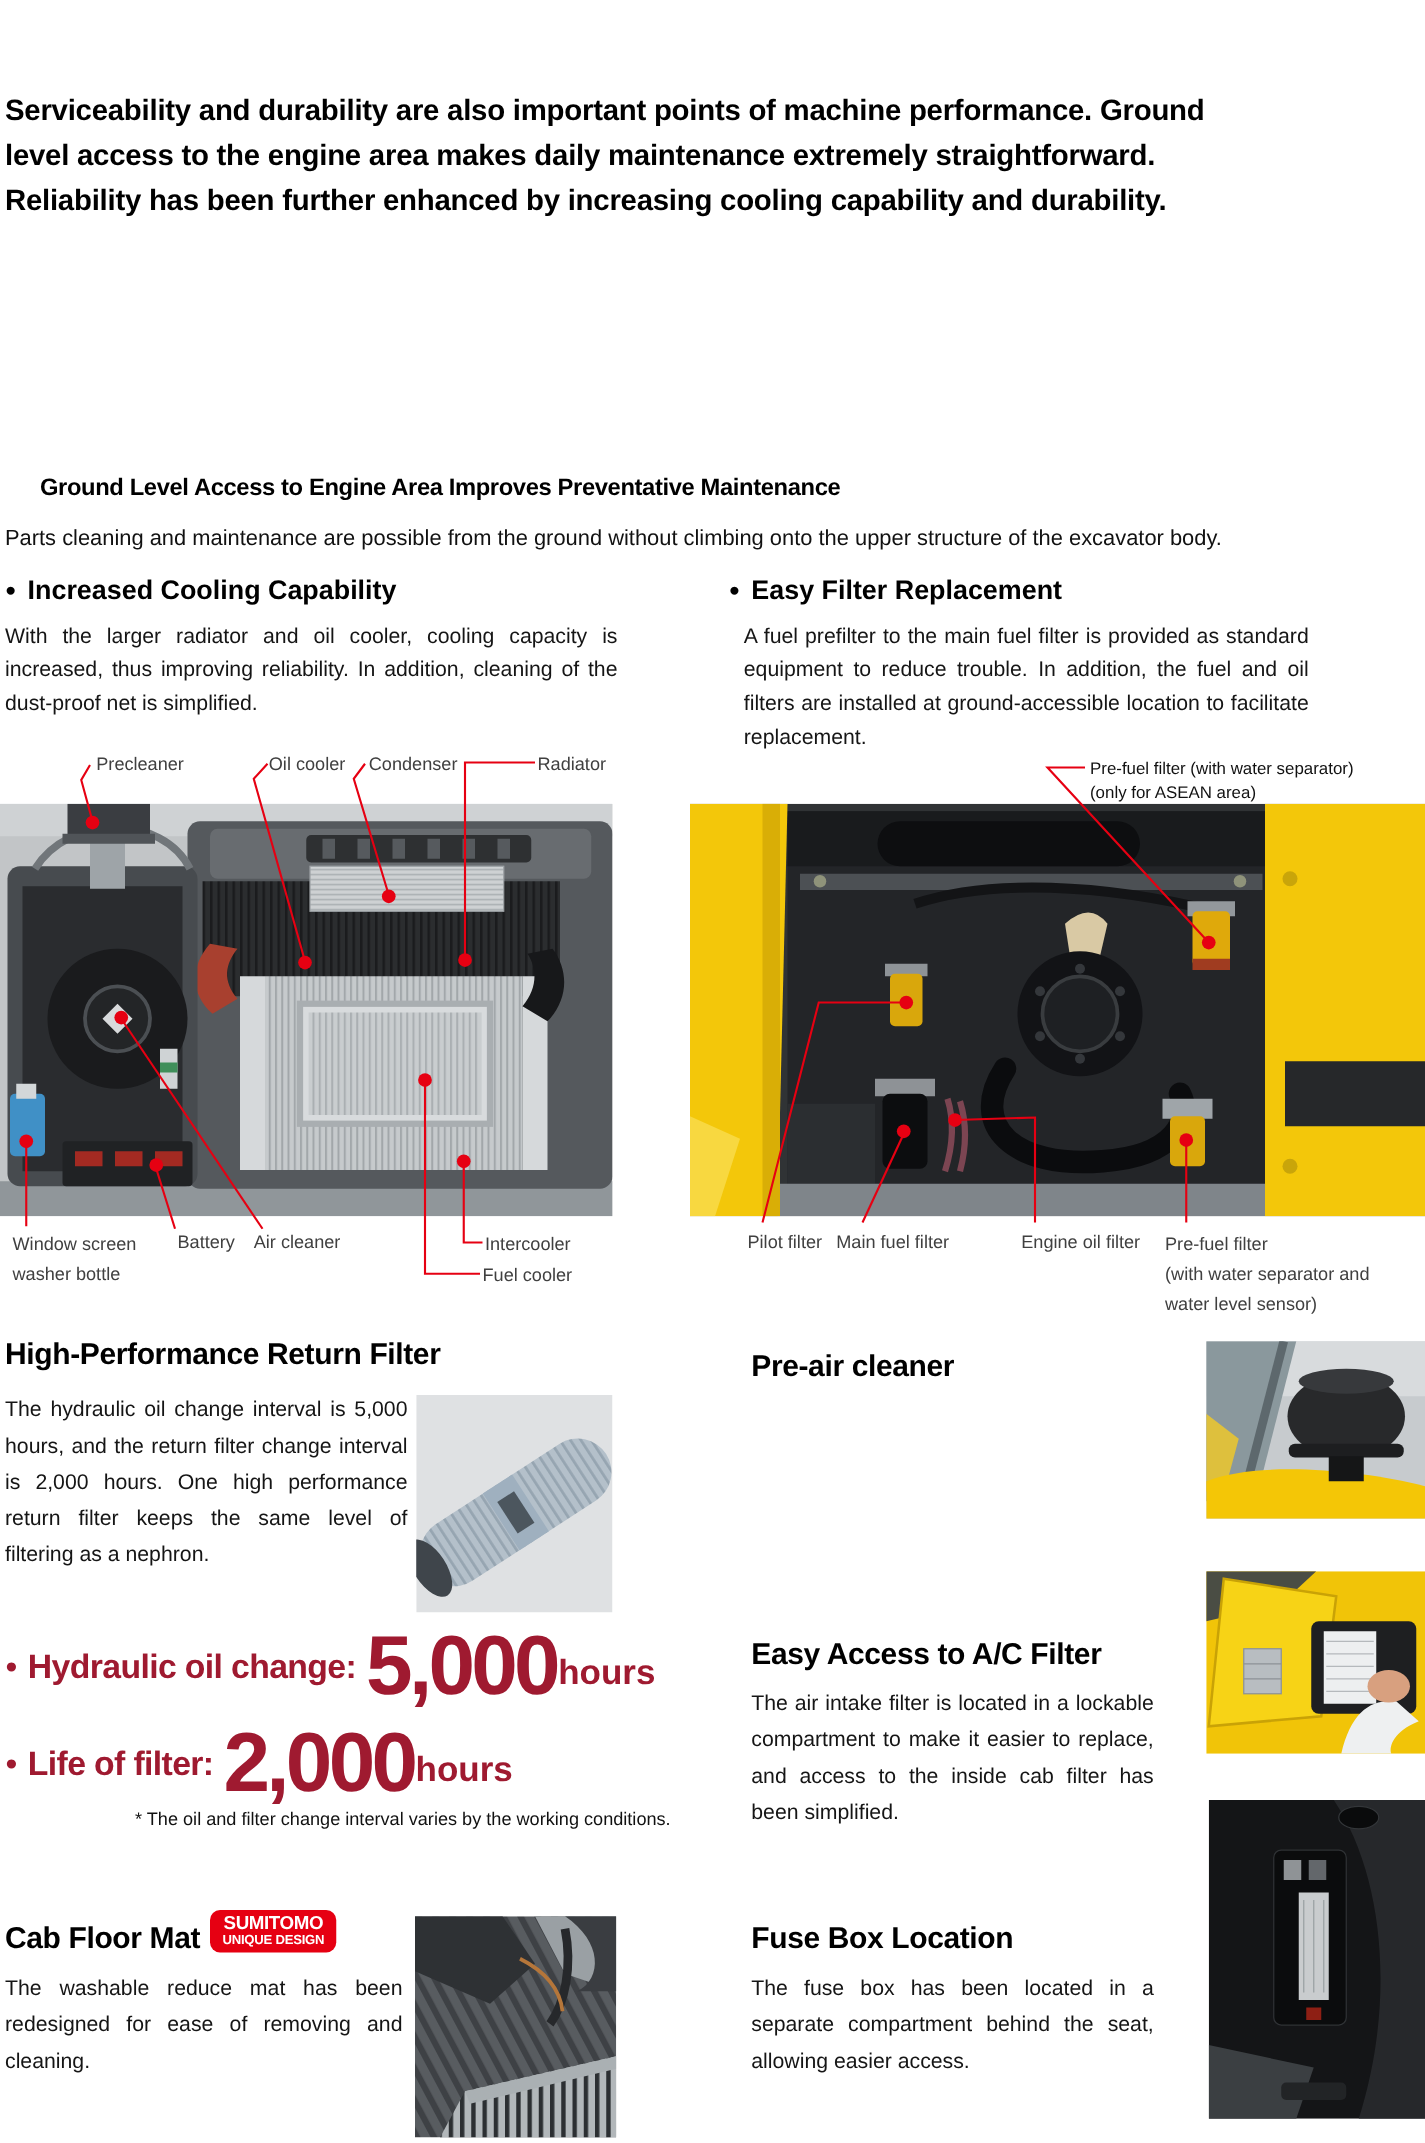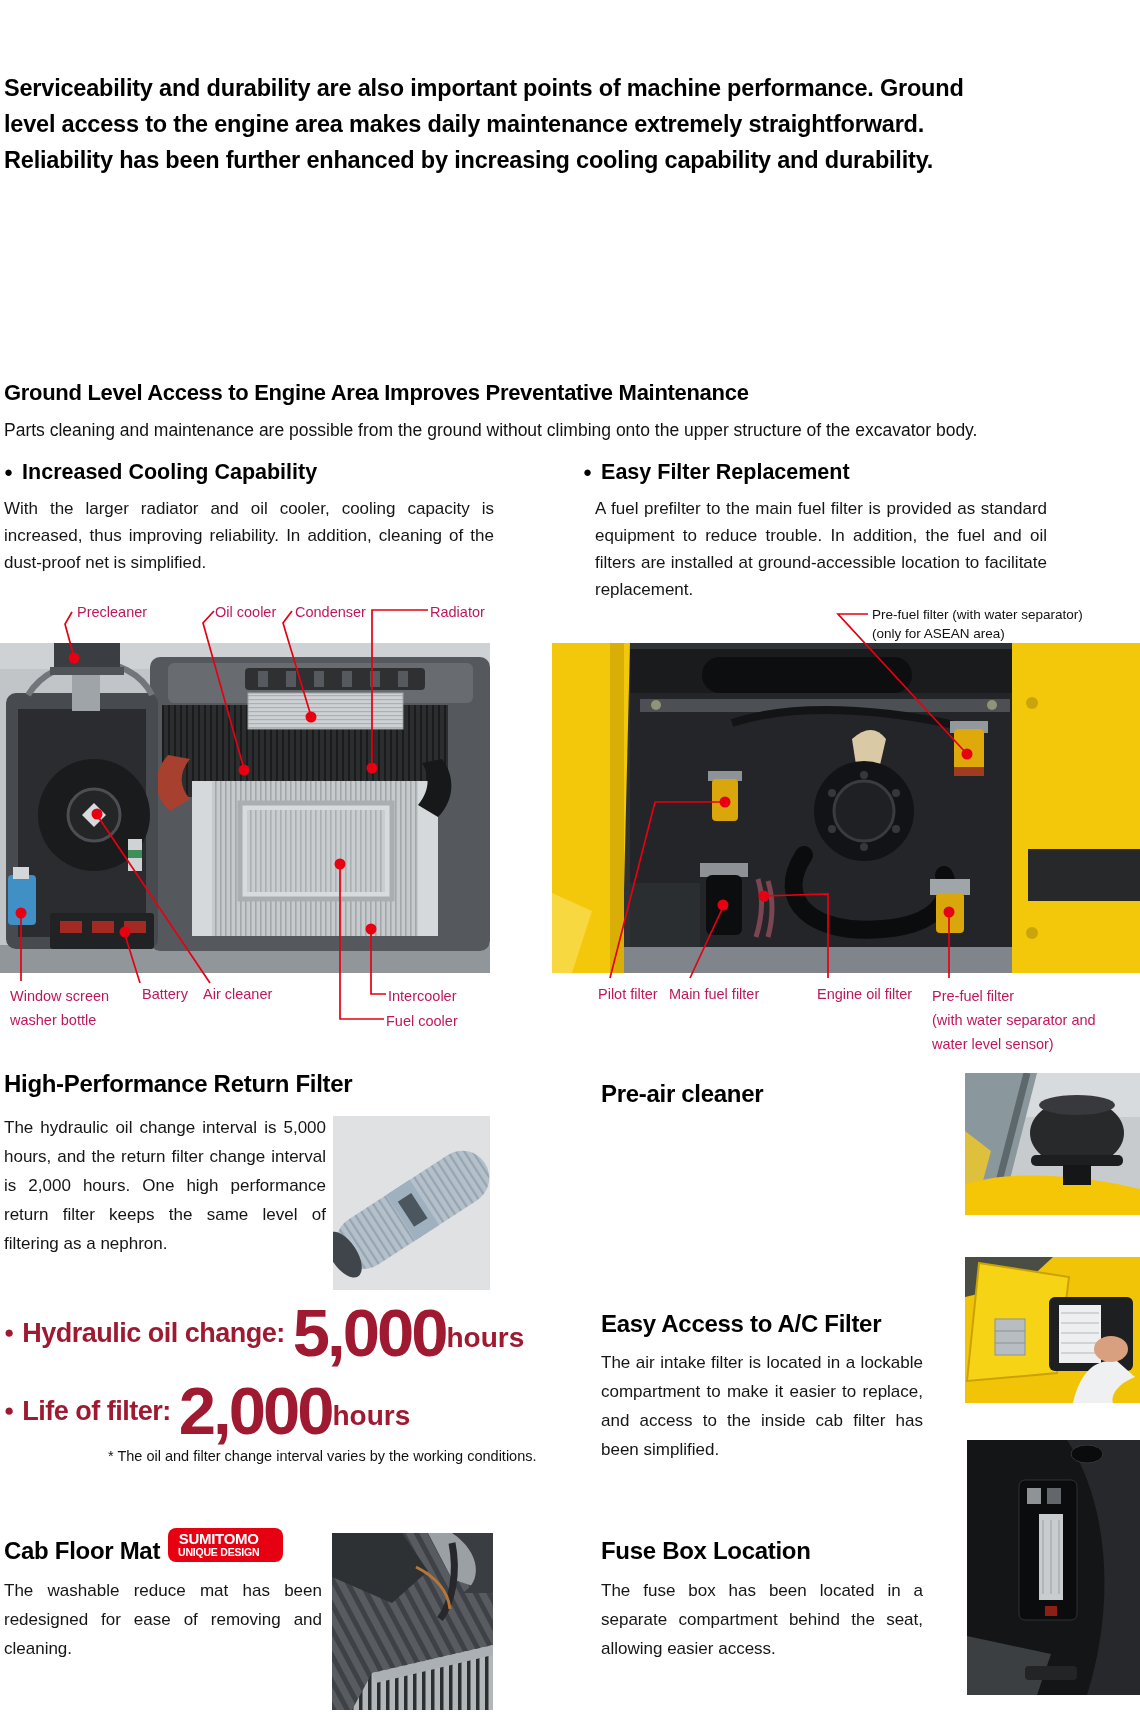--- a/index.html
+++ b/index.html
@@ -1,37 +1,37 @@
 <!DOCTYPE html>
 <html style="--callout-red: #e60012; --stat-red: #9f1a30; --badge-red: #e60012;"><head>
 <meta charset="utf-8">
 <style>
   html,body{margin:0;padding:0;background:#ffffff;}
   .page{position:relative;width:1140px;height:1714px;background:#fff;overflow:hidden;
         font-family:"Liberation Sans",sans-serif;color:#111;}
   .abs{position:absolute;}
   .h1{font-size:47px;font-weight:700;letter-spacing:-1.5px;color:#000;}
   .intro{font-size:23.5px;font-weight:700;line-height:36px;color:#000;letter-spacing:-0.2px;}
-  .h2{font-size:22px;font-weight:700;color:#000;letter-spacing:-0.3px;}
+  .h2{font-size:19px;font-weight:700;color:#000;letter-spacing:-0.3px;margin-left:28px;}
   .h2sub{font-size:17.5px;color:#111;}
   .bullhead{font-size:21.5px;font-weight:700;color:#000;}
   .bull{font-size:15px;vertical-align:2px;margin-right:9px;}
   .body{font-size:17px;line-height:27px;text-align:justify;color:#151515;}
   .h3{font-size:24px;font-weight:700;color:#000;letter-spacing:-0.3px;}
-  .cap{font-size:14.5px;color:#be185d;white-space:nowrap;}
+  .cap{font-size:14.5px;color:#404040;white-space:nowrap;}
   .cap2{line-height:24px;white-space:nowrap;}
   .cap3{font-size:13.5px;line-height:19px;white-space:nowrap;}
   .statrow{display:flex;align-items:center;}
   .statbull{color:var(--stat-red);font-size:17px;margin-right:8px;}
   .statlabel{color:var(--stat-red);font-size:27px;font-weight:700;letter-spacing:-0.5px;}
   .statvalue{color:var(--stat-red);font-size:67px;font-weight:700;letter-spacing:-3px;line-height:0.82;margin-left:8px;}
   .statunit{color:var(--stat-red);font-size:28px;font-weight:700;align-self:flex-end;padding-bottom:7px;margin-left:1px;}
   .footnote{font-size:14.5px;color:#111;}
   .badge{display:inline-block;background:var(--badge-red);color:#fff;border-radius:8px;
-         padding:3px 24px 4px 10px;text-align:center;line-height:1.05;}
+         padding:3px 10px 4px 10px;text-align:center;line-height:1.05;}
   .badge .b1{font-size:15px;font-weight:700;display:block;letter-spacing:-0.3px;}
   .badge .b2{font-size:10.5px;font-weight:700;display:block;letter-spacing:-0.2px;}
   svg.photo{position:absolute;display:block;}
   svg.overlay{position:absolute;pointer-events:none;}
   .cline{stroke:var(--callout-red);stroke-width:1.7;fill:none;}
   .cdot{fill:var(--callout-red);}
 </style>
 </head>
 <body>
 

